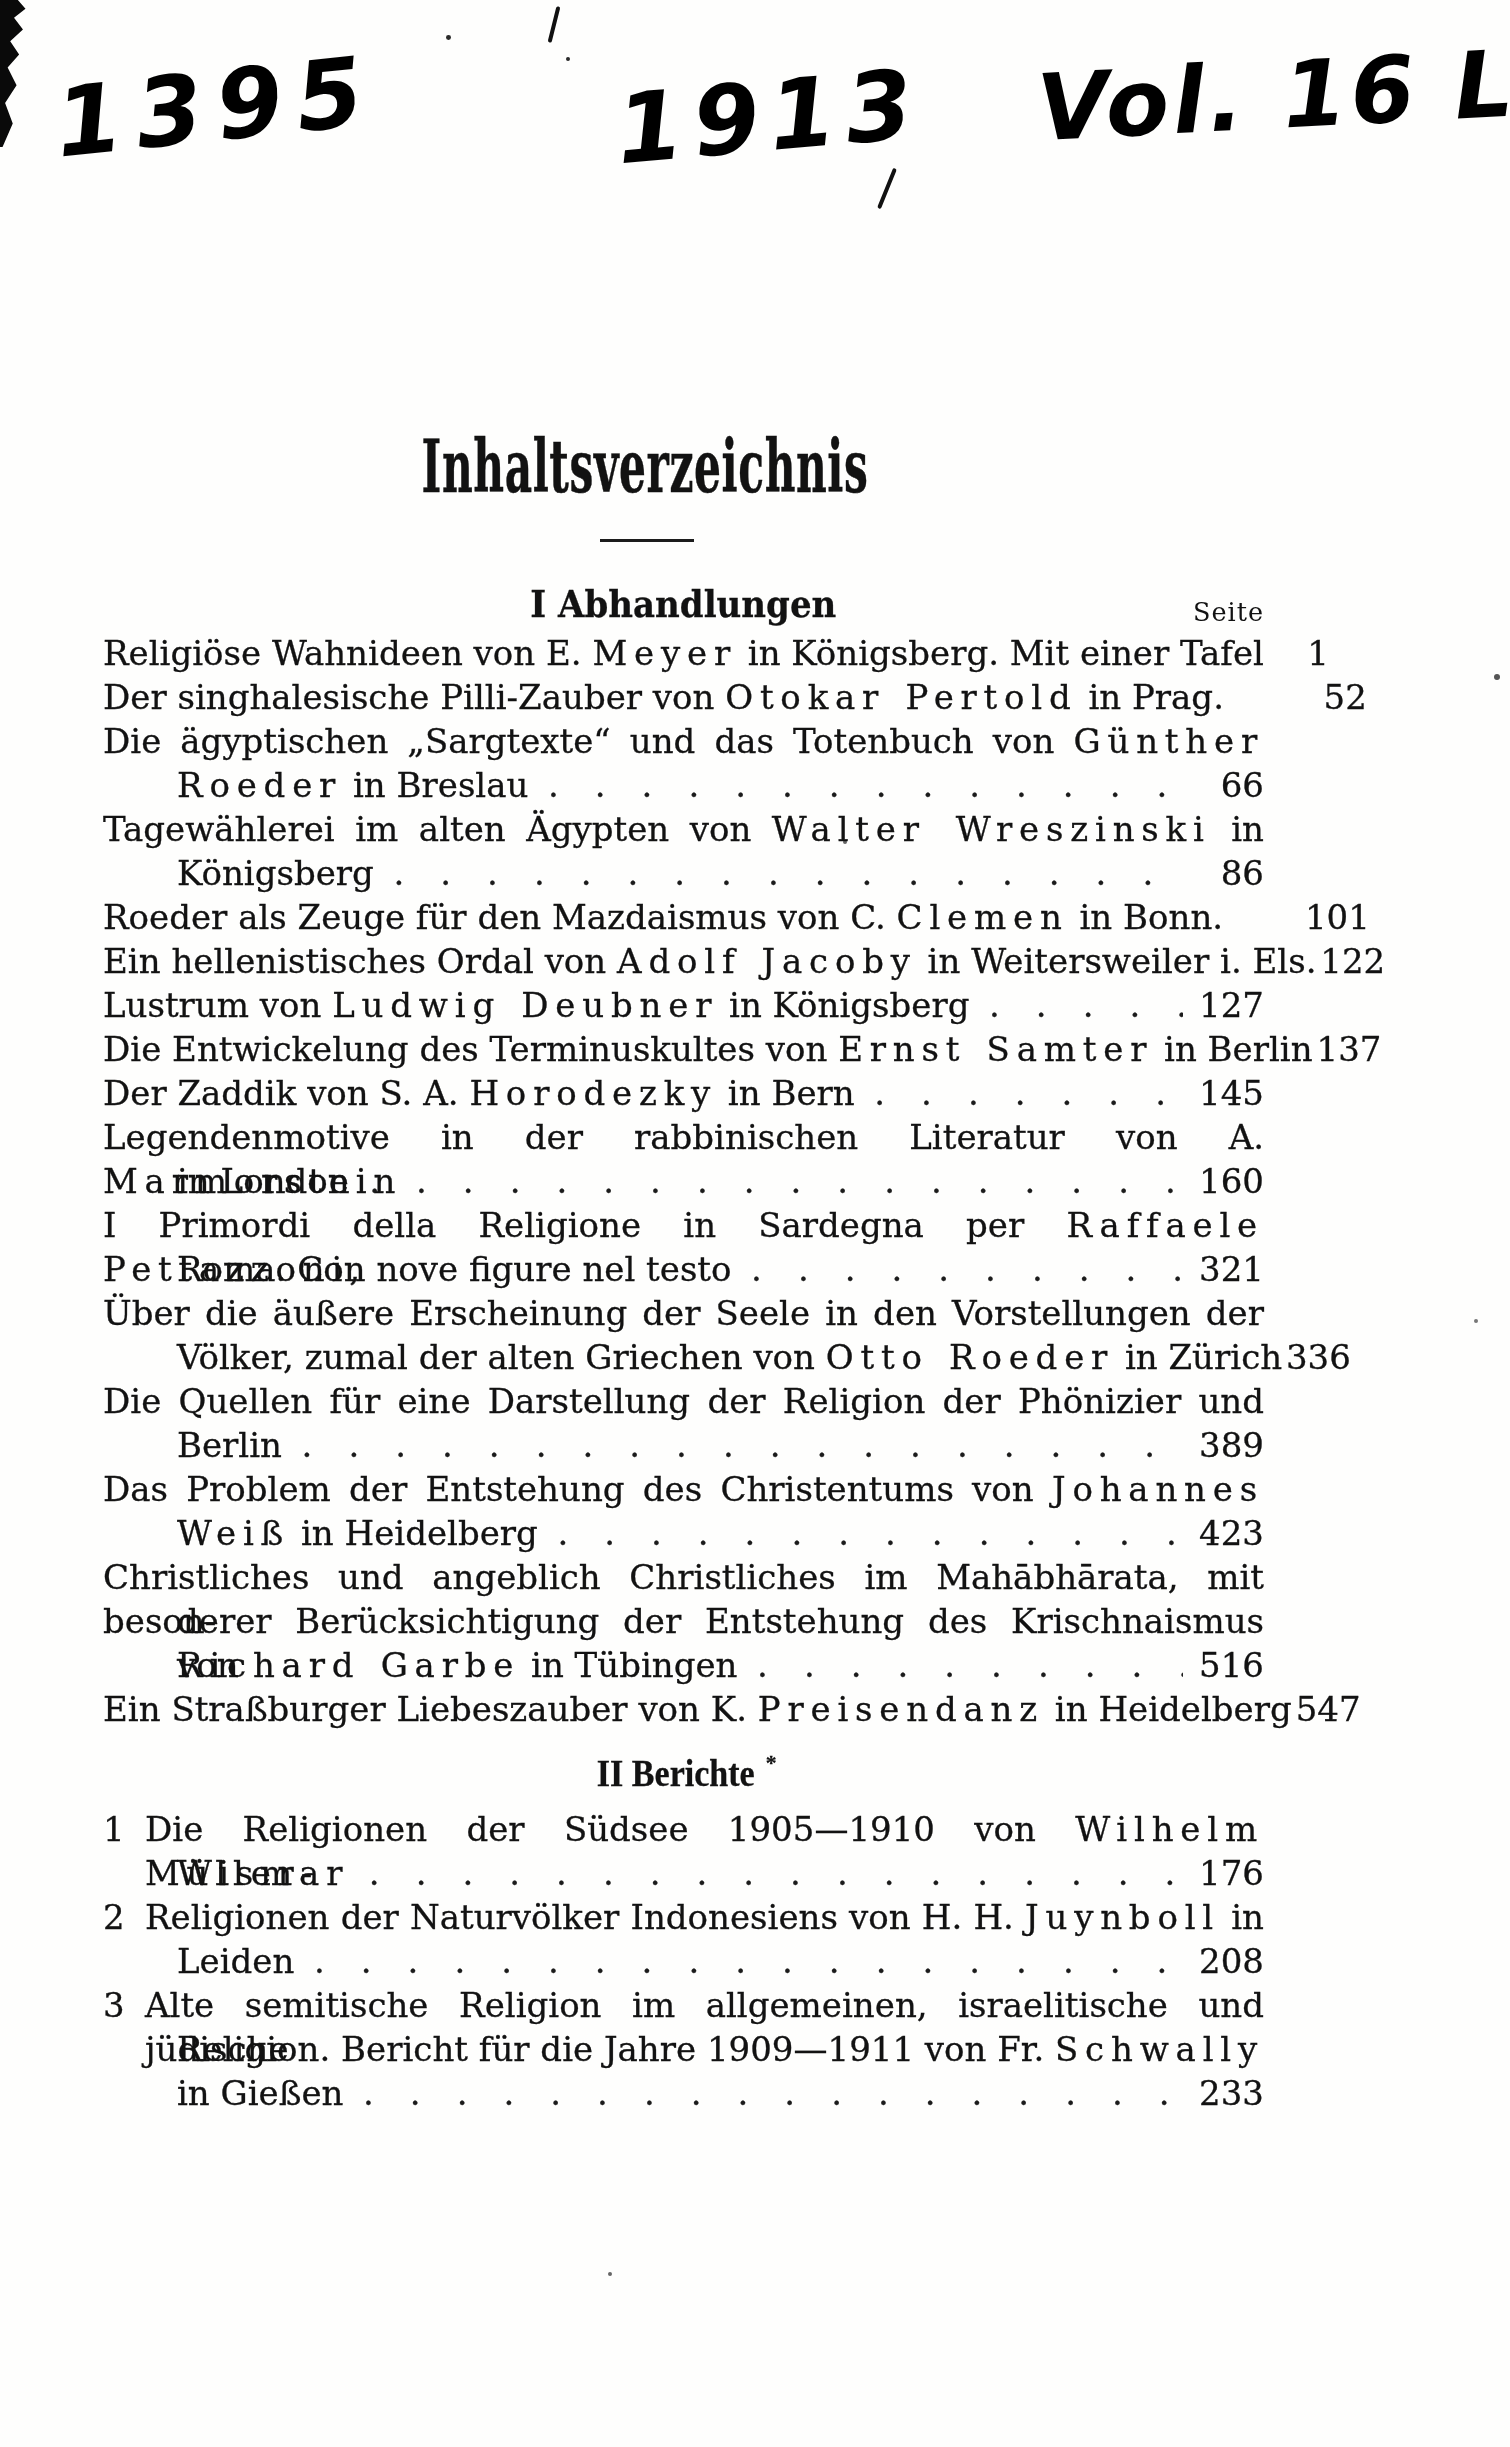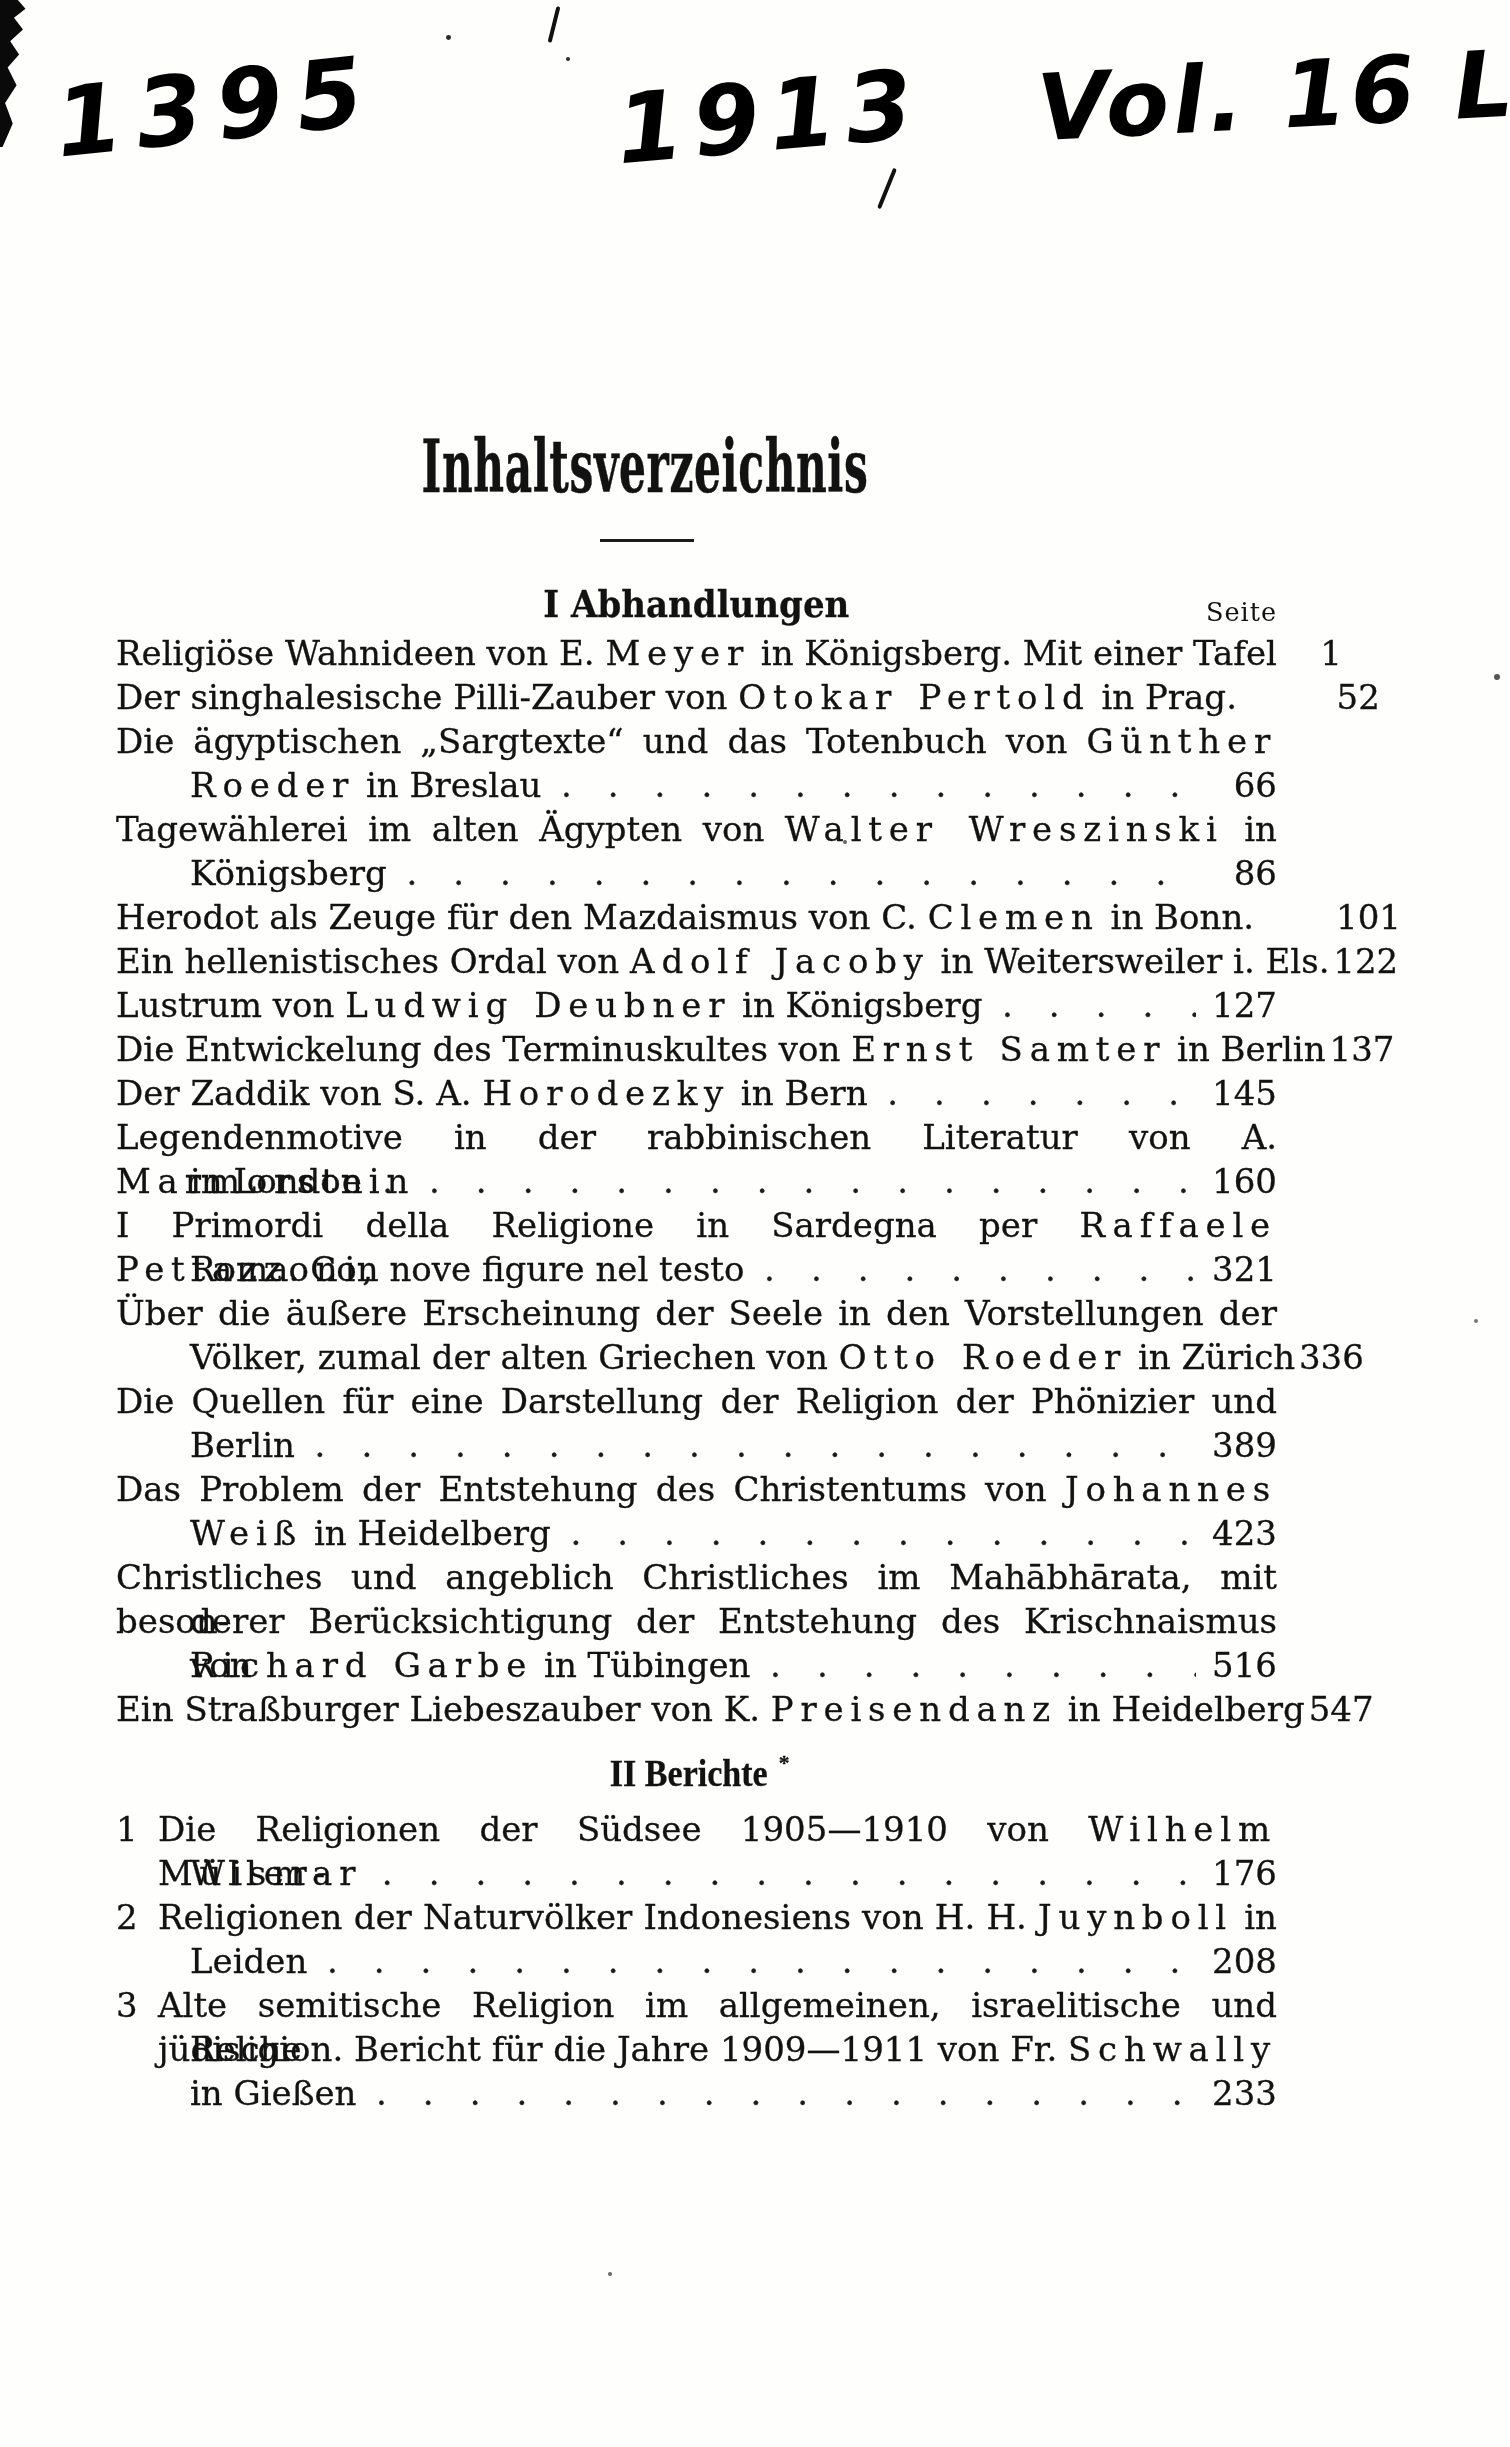--- a/index.html
+++ b/index.html
@@ -19,21 +19,21 @@
   
   .title{
     position:absolute;top:423px;left:0;width:100%;text-align:center;
     font-size:73px;font-weight:bold;letter-spacing:1px;
     transform:translateX(-110px) scaleX(0.58);
     -webkit-text-stroke:0.5px #111;
   }
   .title-rule{position:absolute;top:539px;left:600px;width:94px;height:2.9px;background:#1c1c1c;}
   
   .toc{
-    position:absolute;left:116px;top:582px;width:1161px;
+    position:absolute;left:103px;top:582px;width:1161px;
     font-size:34px;line-height:44px;-webkit-text-stroke:0.3px #151515;
   }
   .sec-head{position:relative;height:49px;text-align:center;}
   .sec-head.second{margin-top:17px;height:55px;padding-top:3.9px;font-family:Liberation Serif, serif;}
   .sec-title{
     display:inline-block;font-weight:bold;font-size:37px;
     transform:scaleX(0.92);transform-origin:center bottom;
   }
   .sec-mark{font-size:21.6px;position:relative;top:-15.7px;margin-left:3.9px;font-weight:bold;}
   .page-label{
@@ -107,21 +107,21 @@
       </div>
       <div class="line just">
         <span class="txt"><span>Tagewählerei im alten Ägypten von </span><span class="sp">Walter Wreszinski</span><span> in</span></span>
       </div>
       <div class="line ind">
         <span class="txt"><span>Königsberg</span></span>
         <span class="dots"></span>
         <span class="pg">86</span>
       </div>
       <div class="line">
-        <span class="txt"><span>Herodot als Zeuge für den Mazdaismus von C. </span><span class="sp">Clemen</span><span> in Bonn</span></span>
+        <span class="txt"><span>Roeder als Zeuge für den Mazdaismus von C. </span><span class="sp">Clemen</span><span> in Bonn</span></span>
         <span class="spacer"></span>
         <span class="trail">.</span>
         <span class="pg">101</span>
       </div>
       <div class="line">
         <span class="txt"><span>Ein hellenistisches Ordal von </span><span class="sp">Adolf Jacoby</span><span> in Weitersweiler i. Els.</span></span>
         <span class="spacer"></span>
         <span class="pg">122</span>
       </div>
       <div class="line">

